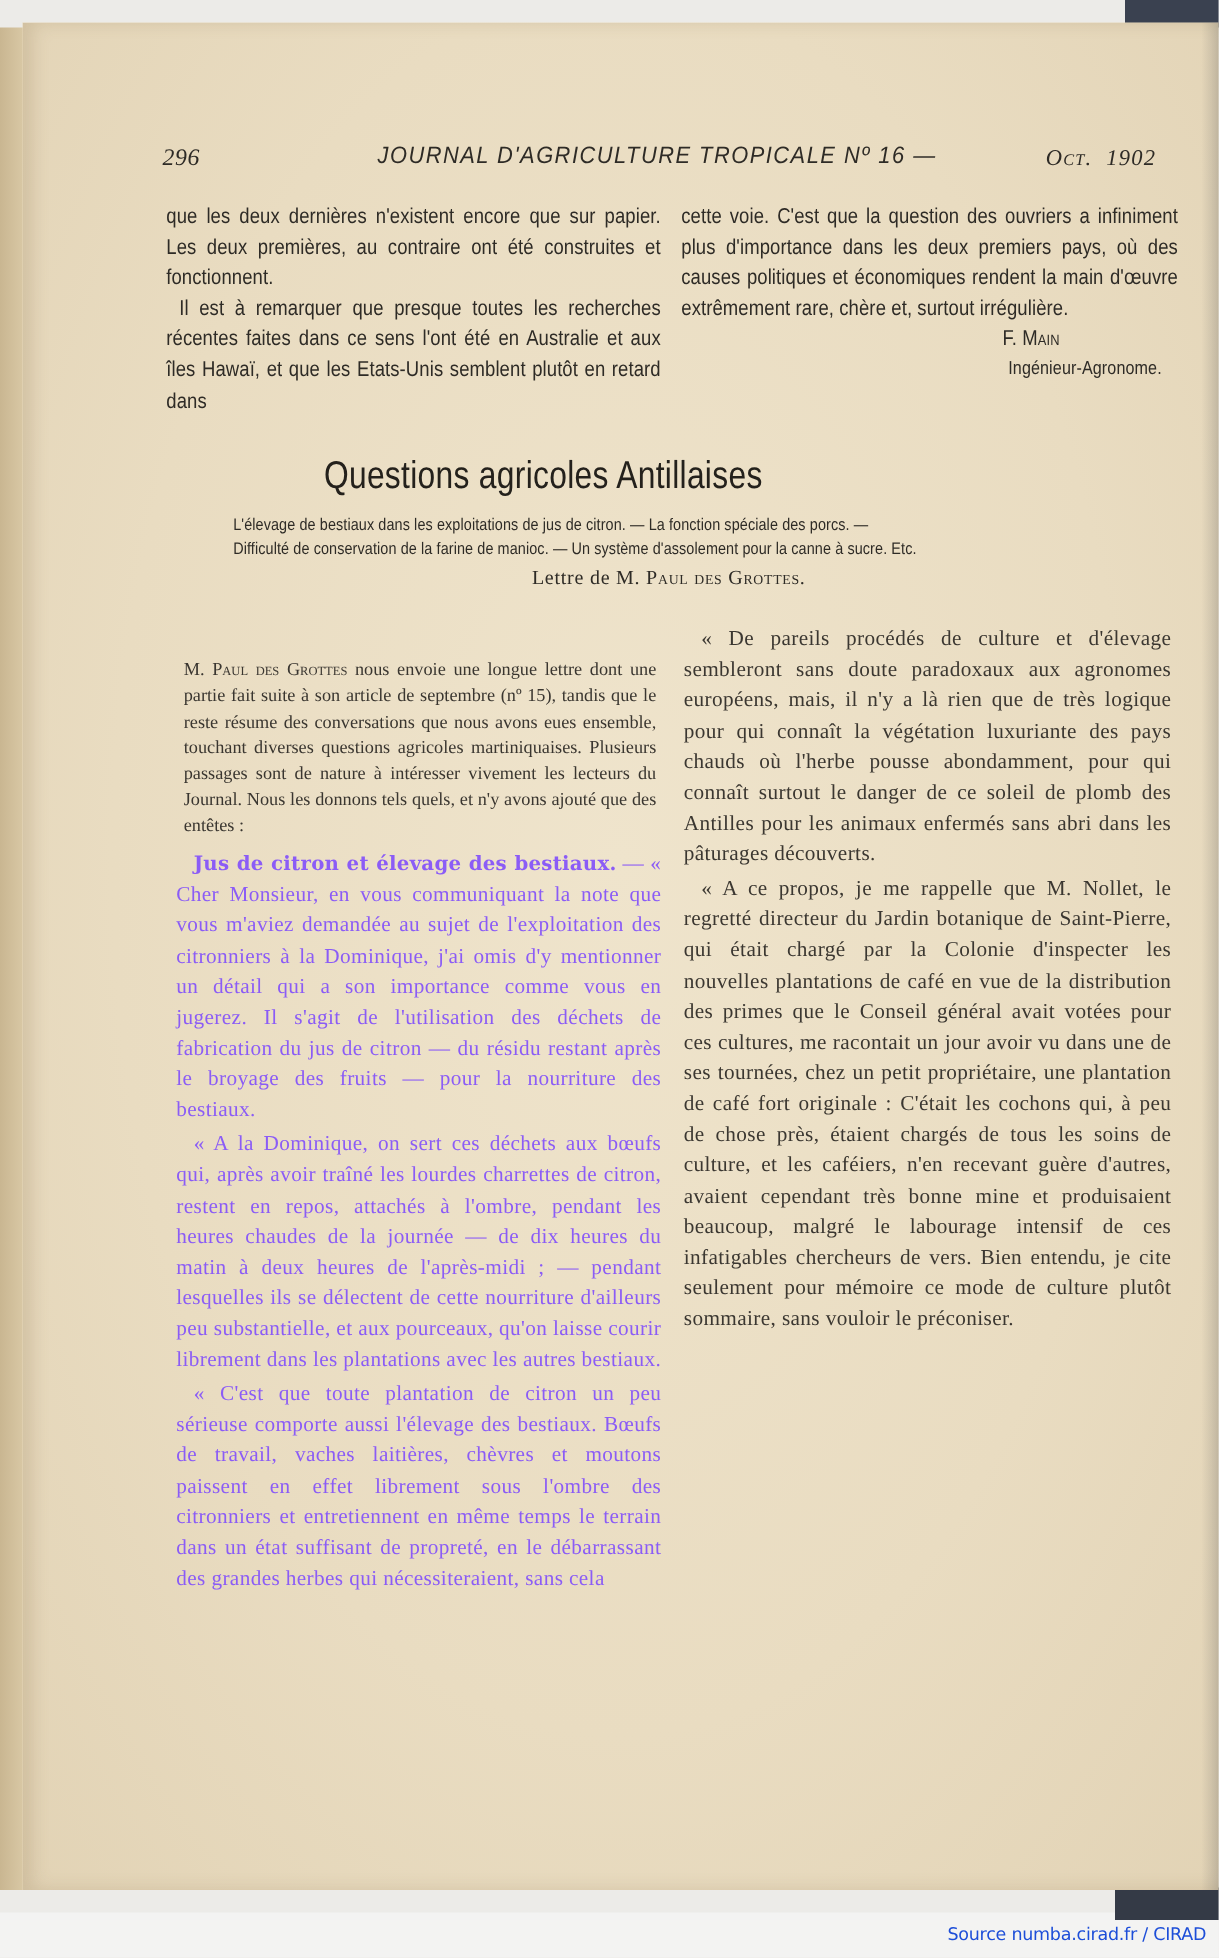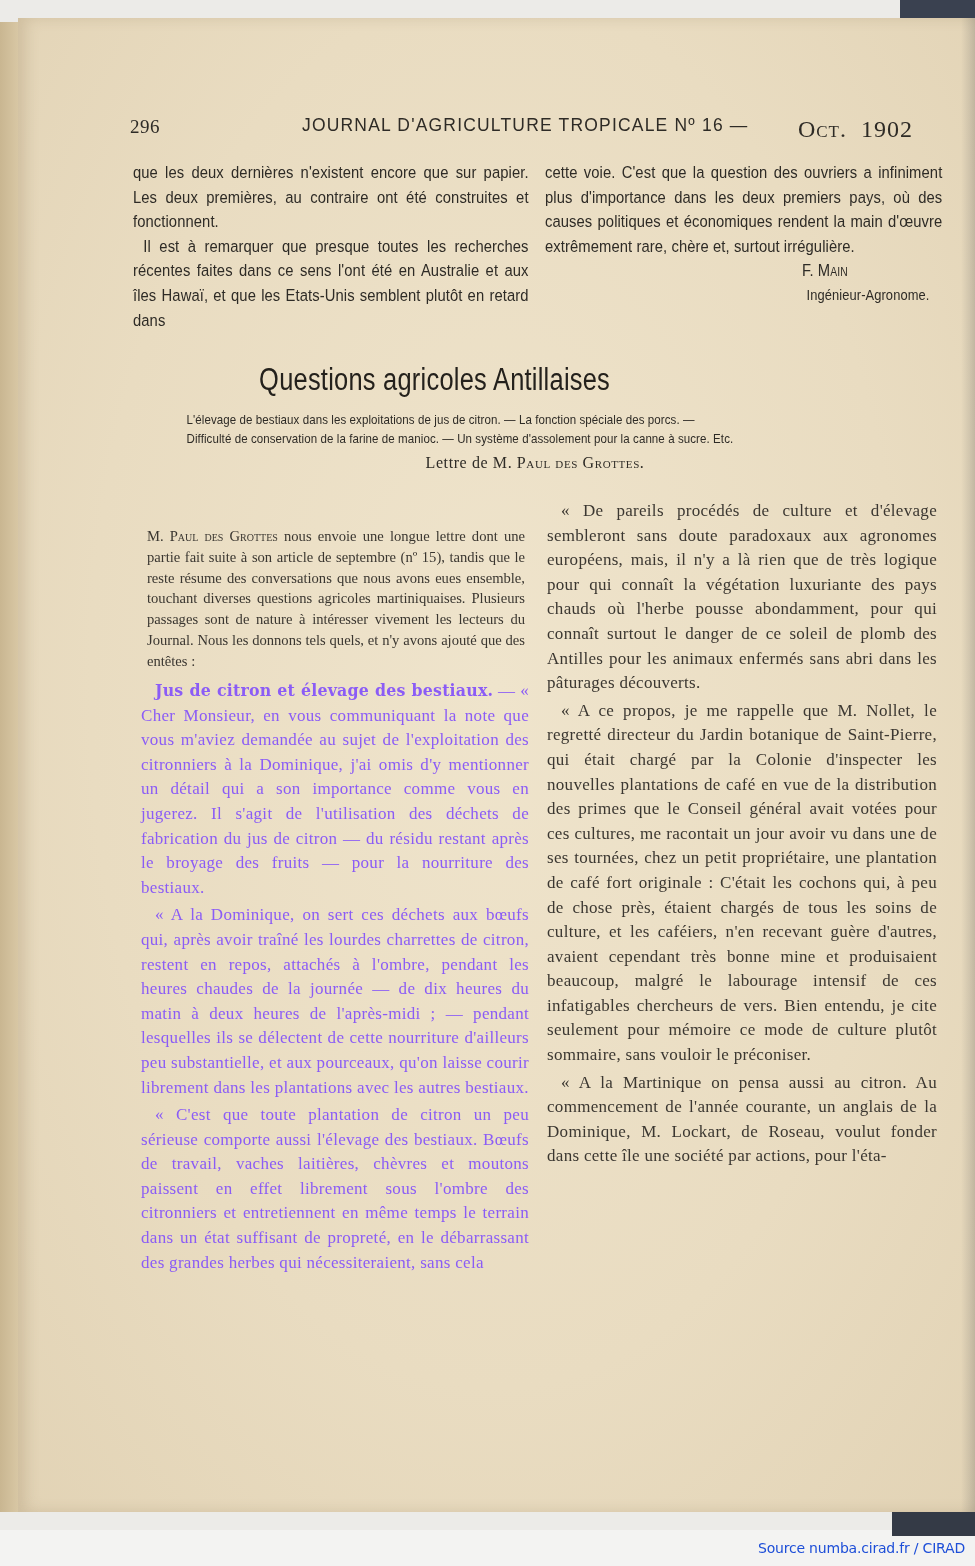--- a/index.html
+++ b/index.html
@@ -16,24 +16,24 @@
     position: absolute; left: 0; top: 22px; width: 30px; height: 1490px;
     background: linear-gradient(90deg, #c9b691 0%, #d8c7a4 60%, #cdbb96 100%);
   }
   .page {
     position: absolute; left: 18px; top: 18px; width: 957px; height: 1494px;
     background: radial-gradient(ellipse at 50% 45%, #efe4cc 0%, #e9dcc1 60%, #e2d3b5 100%);
     box-shadow: inset 8px 0 14px rgba(120,95,55,0.18);
   }
   .right-shadow { position: absolute; right: 0; top: 18px; width: 14px; height: 1494px; background: linear-gradient(90deg, rgba(0,0,0,0), rgba(90,90,90,0.25)); }
 
-  .running-head { position: absolute; left: 130px; top: 112px; width: 795px; height: 30px; }
+  .running-head { position: absolute; left: 130px; top: 112px; width: 795px; height: 30px; font-style: italic; }
   .page-num { position: absolute; left: 0; top: 4px; font-size: 19px; letter-spacing: 0.5px; }
   .journal-title { position: absolute; left: 172px; top: 2px; font-family: "Liberation Sans Narrow", "Liberation Sans", sans-serif; font-size: 19px; letter-spacing: 1.3px; transform: scaleX(0.92); transform-origin: left; white-space: nowrap; }
-  .journal-date { position: absolute; right: 12px; top: 4px; font-size: 24px; letter-spacing: 1px; white-space: nowrap; }
+  .journal-date { position: absolute; right: 0; top: 4px; font-size: 18px; letter-spacing: 1px; white-space: nowrap; }
   .sc { font-variant: small-caps; }
 
   .col { position: absolute; font-size: 17.2px; line-height: 24.6px; text-align: justify; }
   .col p { margin: 0; }
   .col .indent { text-indent: 12px; }
   .narrow { font-family: "Liberation Sans", sans-serif; transform: scaleX(0.86); transform-origin: left top; letter-spacing: 0.1px; }
 
   .top-left { left: 133px; top: 160px; width: 455px; }
   .top-right { left: 545px; top: 160px; width: 455px; }
   .sign-name { text-align: right; padding-right: 110px; }
@@ -101,16 +101,15 @@
 
 <div class="col body-left">
   <p class="para"><span class="subhead">Jus de citron et élevage des bestiaux.</span><span> — « Cher Monsieur, en vous communiquant la note que vous m'aviez demandée au sujet de l'exploitation des citronniers à la Dominique, j'ai omis d'y mentionner un détail qui a son importance comme vous en jugerez. Il s'agit de l'utilisation des déchets de fabrication du jus de citron — du résidu restant après le broyage des fruits — pour la nourriture des bestiaux.</span></p>
   <p class="para">« A la Dominique, on sert ces déchets aux bœufs qui, après avoir traîné les lourdes charrettes de citron, restent en repos, attachés à l'ombre, pendant les heures chaudes de la journée — de dix heures du matin à deux heures de l'après-midi ; — pendant lesquelles ils se délectent de cette nourriture d'ailleurs peu substantielle, et aux pourceaux, qu'on laisse courir librement dans les plantations avec les autres bestiaux.</p>
   <p class="para">« C'est que toute plantation de citron un peu sérieuse comporte aussi l'élevage des bestiaux. Bœufs de travail, vaches laitières, chèvres et moutons paissent en effet librement sous l'ombre des citronniers et entretiennent en même temps le terrain dans un état suffisant de propreté, en le débarrassant des grandes herbes qui nécessiteraient, sans cela</p>
 </div>
 
 <div class="col body-right">
   <p class="para">« De pareils procédés de culture et d'élevage sembleront sans doute paradoxaux aux agronomes européens, mais, il n'y a là rien que de très logique pour qui connaît la végétation luxuriante des pays chauds où l'herbe pousse abondamment, pour qui connaît surtout le danger de ce soleil de plomb des Antilles pour les animaux enfermés sans abri dans les pâturages découverts.</p>
   <p class="para">« A ce propos, je me rappelle que M. Nollet, le regretté directeur du Jardin botanique de Saint-Pierre, qui était chargé par la Colonie d'inspecter les nouvelles plantations de café en vue de la distribution des primes que le Conseil général avait votées pour ces cultures, me racontait un jour avoir vu dans une de ses tournées, chez un petit propriétaire, une plantation de café fort originale : C'était les cochons qui, à peu de chose près, étaient chargés de tous les soins de culture, et les caféiers, n'en recevant guère d'autres, avaient cependant très bonne mine et produisaient beaucoup, malgré le labourage intensif de ces infatigables chercheurs de vers. Bien entendu, je cite seulement pour mémoire ce mode de culture plutôt sommaire, sans vouloir le préconiser.</p>
-  <p class="para">« A la Martinique on pensa aussi au citron. Au commencement de l'année courante, un anglais de la Dominique, M. Lockart, de Roseau, voulut fonder dans cette île une société par actions, pour l'éta-</p>
 </div>
 
 <div class="source-credit">Source numba.cirad.fr / CIRAD</div>
 
 </body></html>

